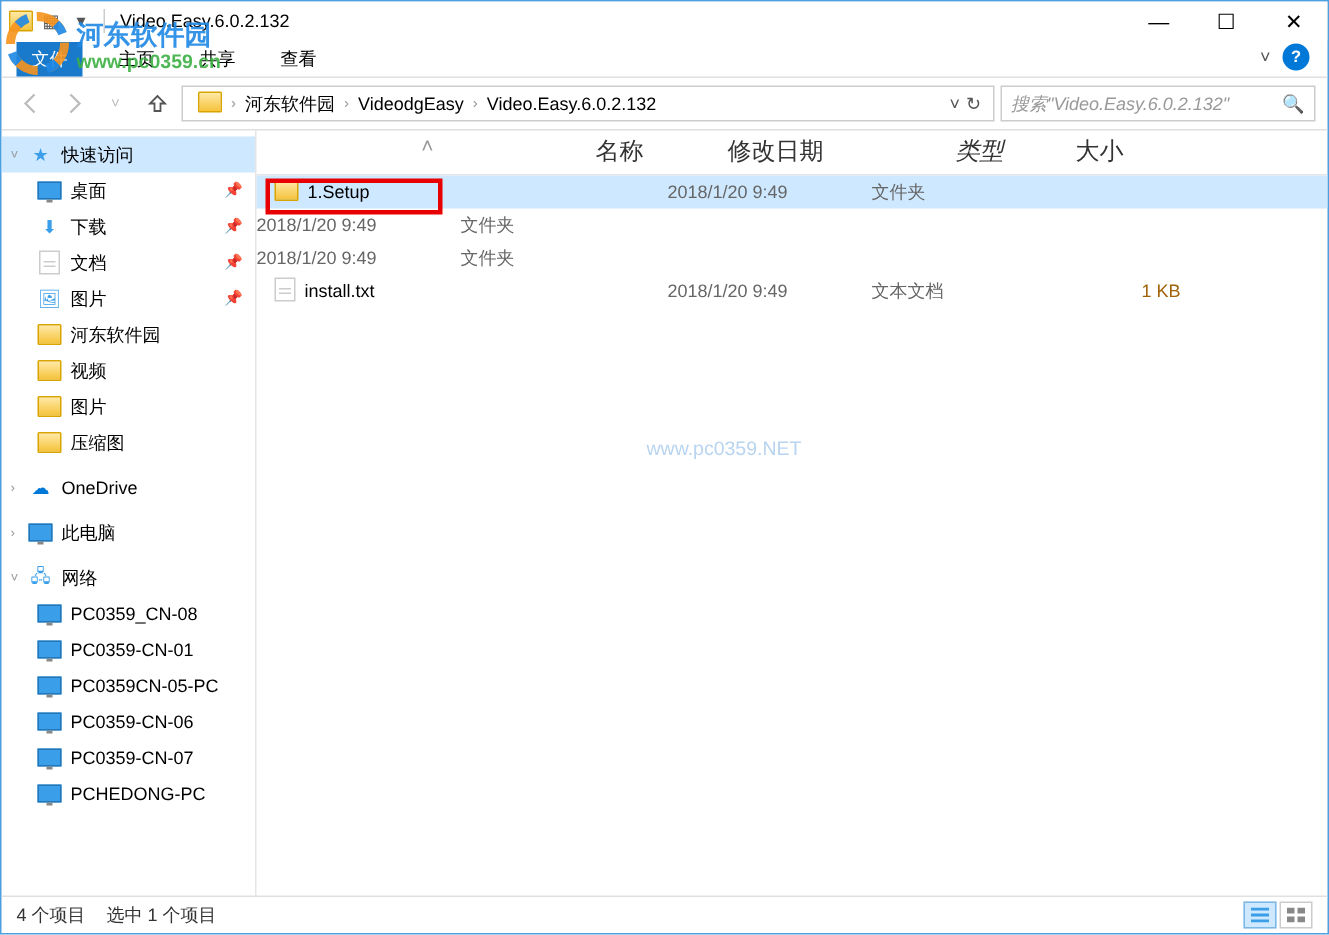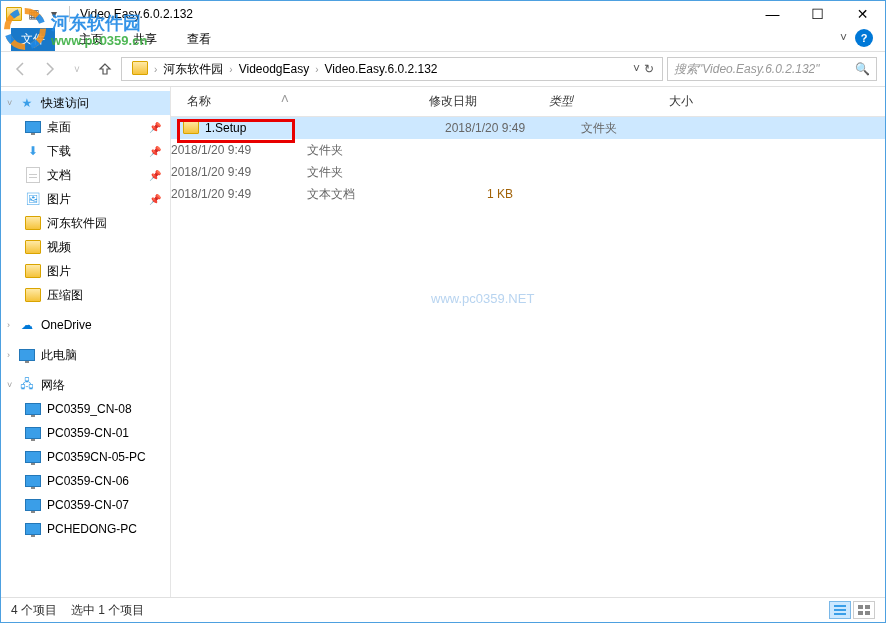--- a/index.html
+++ b/index.html
@@ -33,21 +33,21 @@
     .sidebar { width: 170px; border-right: 1px solid #e5e5e5; overflow-y: auto; padding-top: 4px; }
     .sidebar-item { height: 24px; display: flex; align-items: center; padding-left: 24px; gap: 6px; cursor: pointer; position: relative; }
     .sidebar-item.pinned::after { content: "📌"; position: absolute; right: 8px; font-size: 10px; color: #666; }
     .sidebar-item.top { font-weight: normal; padding-left: 18px; }
     .sidebar-item.selected { background: #cde8ff; }
     .sidebar-item .chev { position: absolute; left: 6px; color: #999; font-size: 9px; }
     .sidebar-item .icon { width: 16px; height: 16px; display: flex; align-items: center; justify-content: center; }
     .sidebar-spacer { height: 6px; }
     
     .filepane { flex: 1; }
-    .columns { height: 30px; display: flex; align-items: center; border-bottom: 1px solid #e5e5e5; font-size: 12px; color: #333; }
+    .columns { height: 30px; display: flex; align-items: center; border-bottom: 1px solid #e5e5e5; font-size: 16px; color: #333; text-align: right; }
     .col-name { width: 258px; padding-left: 16px; position: relative; }
     .col-name::after { content: "˄"; position: absolute; right: 140px; top: -2px; color: #999; font-size: 14px; }
     .col-date { width: 120px; }
     .col-type { width: 120px; font-style: italic; }
     .col-size { width: 80px; }
     
     .filerow { height: 22px; display: flex; align-items: center; font-size: 12px; gap: 16px; }
     .filerow.selected { background: #cde8ff; }
     .filerow .cell-name { width: 258px; padding-left: 12px; display: flex; align-items: center; gap: 6px; }
     .filerow .cell-date { width: 120px; color: #666; }
@@ -277,20 +277,24 @@
     <div class="cell-date">2018/1/20 9:49</div>
     <div class="cell-type">文件夹</div>
     <div class="cell-size"></div>
   </div>
         <div class="filerow">
     <div class="cell-date">2018/1/20 9:49</div>
     <div class="cell-type">文件夹</div>
     <div class="cell-size"></div>
   </div>
         <div class="filerow">
+    <div class="cell-name">
+            <span><span class="file-icon"></span></span>
+            <span>install.txt</span>
+          </div>
     <div class="cell-date">2018/1/20 9:49</div>
     <div class="cell-type">文本文档</div>
     <div class="cell-size">1 KB</div>
   </div>
       </div>
   </div>
 </div>
 
 <div class="redbox-overlay"></div>
 

